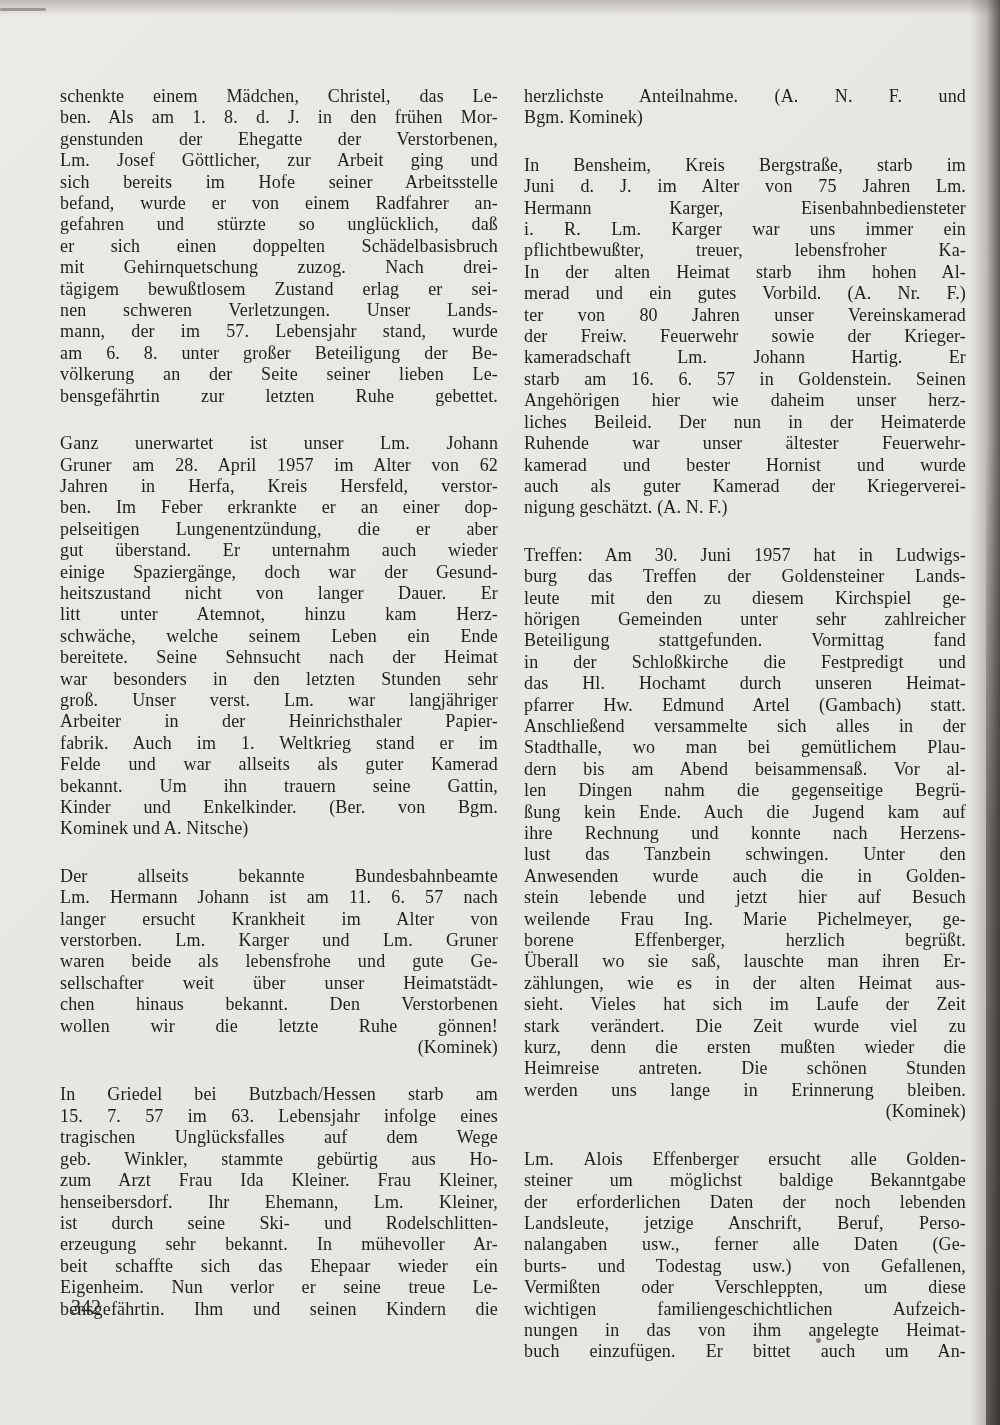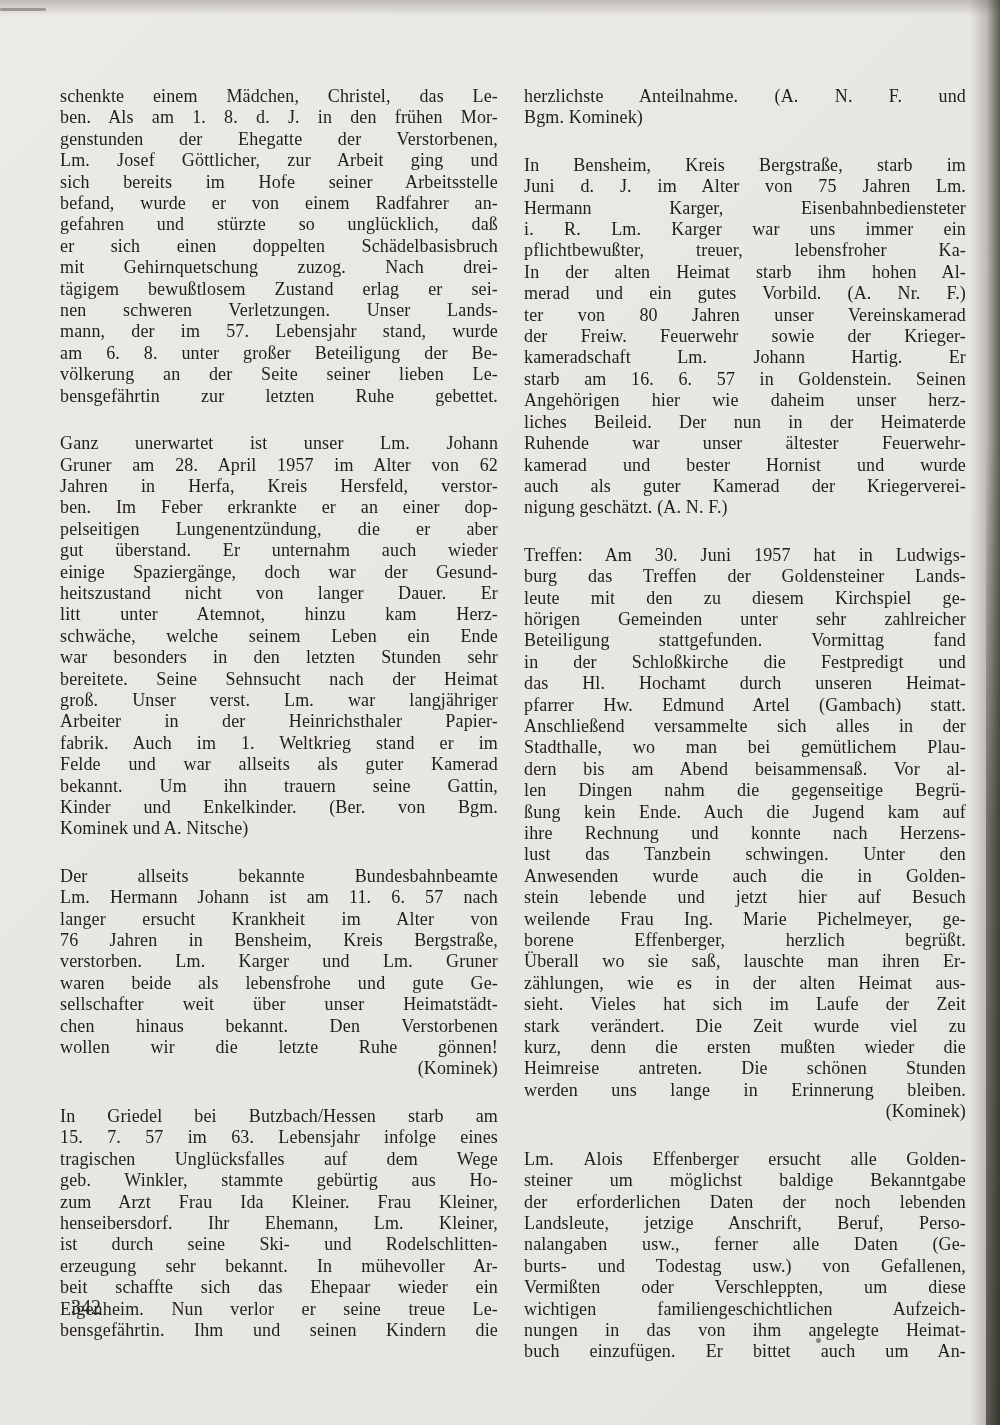--- a/index.html
+++ b/index.html
@@ -130,35 +130,34 @@
         <div class="line">Ganz unerwartet ist unser Lm. <b>Johann</b></div>
         <div class="line"><b>Gruner</b> am 28. April 1957 im Alter von 62</div>
         <div class="line">Jahren in Herfa, Kreis Hersfeld, verstor-</div>
         <div class="line">ben. Im Feber erkrankte er an einer dop-</div>
         <div class="line">pelseitigen Lungenentzündung, die er aber</div>
         <div class="line">gut überstand. Er unternahm auch wieder</div>
         <div class="line">einige Spaziergänge, doch war der Gesund-</div>
         <div class="line">heitszustand nicht von langer Dauer. Er</div>
         <div class="line">litt unter Atemnot, hinzu kam Herz-</div>
         <div class="line">schwäche, welche seinem Leben ein Ende</div>
+        <div class="line">bereitete. Seine Sehnsucht nach der Heimat</div>
         <div class="line">war besonders in den letzten Stunden sehr</div>
-        <div class="line">bereitete. Seine Sehnsucht nach der Heimat</div>
         <div class="line">groß. Unser verst. Lm. war langjähriger</div>
         <div class="line">Arbeiter in der Heinrichsthaler Papier-</div>
         <div class="line">fabrik. Auch im 1. Weltkrieg stand er im</div>
         <div class="line">Felde und war allseits als guter Kamerad</div>
         <div class="line">bekannt. Um ihn trauern seine Gattin,</div>
         <div class="line">Kinder und Enkelkinder. (Ber. von Bgm.</div>
         <div class="line end-left">Kominek und A. Nitsche)</div>
       </div>
       <div class="para">
         <div class="line">Der allseits bekannte Bundesbahnbeamte</div>
         <div class="line">Lm. <b>Hermann Johann</b> ist am 11. 6. 57 nach</div>
         <div class="line">langer ersucht Krankheit im Alter von</div>
-        <div class="line">76 Jahren in Bensheim, Kreis Bergstraße,</div>
         <div class="line">verstorben. Lm. Karger und Lm. Gruner</div>
         <div class="line">waren beide als lebensfrohe und gute Ge-</div>
         <div class="line">sellschafter weit über unser Heimatstädt-</div>
         <div class="line">chen hinaus bekannt.  Den Verstorbenen</div>
         <div class="line">wollen wir die letzte Ruhe gönnen!</div>
         <div class="line end-right">(Kominek)</div>
       </div>
       <div class="para">
         <div class="line">In Griedel bei Butzbach/Hessen starb am</div>
         <div class="line">15. 7. 57 im 63. Lebensjahr infolge eines</div>

